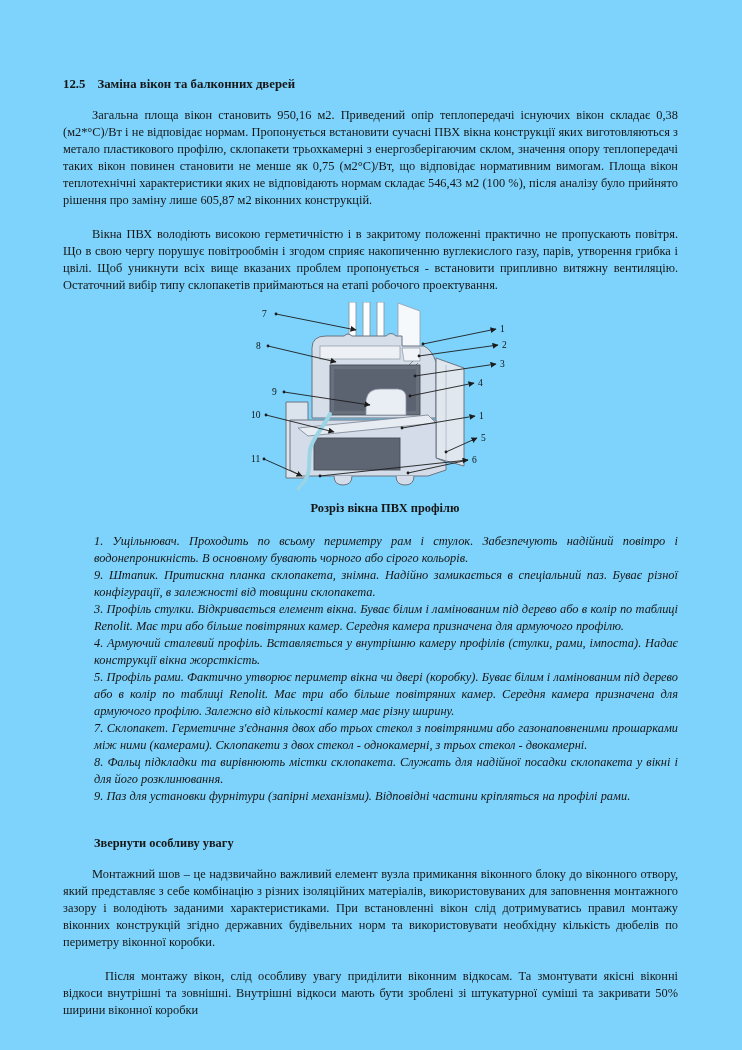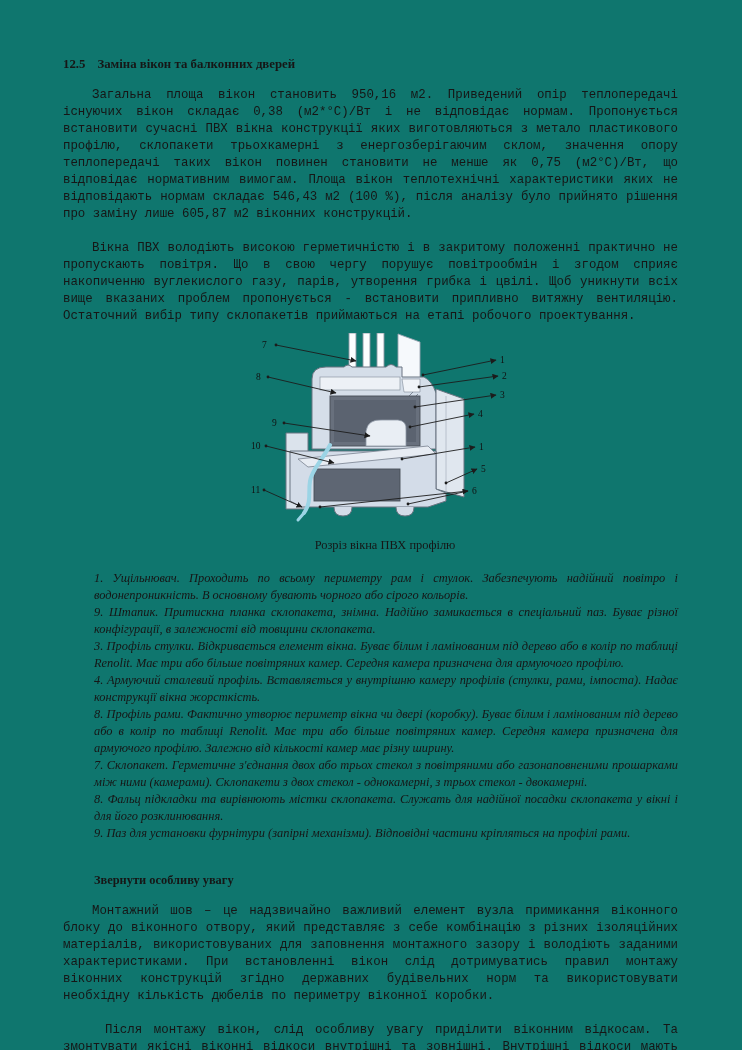--- a/index.html
+++ b/index.html
@@ -1,29 +1,29 @@
 <!DOCTYPE html>
 <html><head>
 <meta charset="utf-8">
 <style>
   html,body{margin:0;padding:0;background:#fff;}
   .page{
-    width:742px;height:1050px;background:#0f766e;box-sizing:border-box;
-    padding:56px 64px 0 63px;
+    width:742px;height:1050px;background:#7dd3fc;box-sizing:border-box;
+    padding:76px 64px 0 63px;
     font-family:"Liberation Serif","DejaVu Serif",serif;
     font-size:12.4px;line-height:17px;color:#161616;
     overflow:hidden;
   }
   .heading{font-weight:bold;font-size:12.8px;margin:0 0 14px 0;}
   .heading .num{margin-right:12px;}
-  .para{margin:0;text-align:justify;text-indent:29px;font-family:Liberation Mono, monospace;}
+  .para{margin:0;text-align:justify;text-indent:29px;}
   .para + .para{margin-top:17px;}
   figure{margin:8px 0 0 187px;width:270px;}
   figure svg{display:block;}
-  figcaption{margin-top:14px;text-align:center;text-indent:0;}
+  figcaption{margin-top:8px;text-align:center;text-indent:0;font-weight:bold;}
   .legend{margin:16px 0 0 31px;}
   .legend p{margin:0;text-align:justify;font-style:italic;}
   .subheading{font-weight:bold;margin:30px 0 0 31px;}
   .att{margin-top:14px;}
   .att2{margin-top:17px;text-indent:42px;}
   svg text{font-family:"Liberation Serif","DejaVu Serif",serif;font-size:9.5px;fill:#111;}
 </style>
 </head>
 <body>
 
@@ -125,21 +125,21 @@
       </g>
     </svg>
     <figcaption>Розріз вікна ПВХ профілю</figcaption>
   </figure>
 
   <div class="legend">
     <p>1. Ущільнювач. Проходить по всьому периметру рам і стулок. Забезпечують надійний повітро і водонепроникність. В основному бувають чорного або сірого кольорів.</p>
     <p>9. Штапик. Притискна планка склопакета, знімна. Надійно замикається в спеціальний паз. Буває різної конфігурації, в залежності від товщини склопакета.</p>
     <p>3. Профіль стулки. Відкривається елемент вікна. Буває білим і ламінованим під дерево або в колір по таблиці Renolit. Має три або більше повітряних камер. Середня камера призначена для армуючого профілю.</p>
     <p>4. Армуючий сталевий профіль. Вставляється у внутрішню камеру профілів (стулки, рами, імпоста). Надає конструкції вікна жорсткість.</p>
-    <p>8. Профіль рами. Фактично утворює периметр вікна чи двері (коробку). Буває білим і ламінованим під дерево або в колір по таблиці Renolit. Має три або більше повітряних камер. Середня камера призначена для армуючого профілю. Залежно від кількості камер має різну ширину.</p>
+    <p>5. Профіль рами. Фактично утворює периметр вікна чи двері (коробку). Буває білим і ламінованим під дерево або в колір по таблиці Renolit. Має три або більше повітряних камер. Середня камера призначена для армуючого профілю. Залежно від кількості камер має різну ширину.</p>
     <p>7. Склопакет. Герметичне з'єднання двох або трьох стекол з повітряними або газонаповненими прошарками між ними (камерами). Склопакети з двох стекол - однокамерні, з трьох стекол - двокамерні.</p>
     <p>8. Фальц підкладки та вирівнюють містки склопакета. Служать для надійної посадки склопакета у вікні і для його розклинювання.</p>
     <p>9. Паз для установки фурнітури (запірні механізми). Відповідні частини кріпляться на профілі рами.</p>
   </div>
 
   <p class="subheading">Звернути особливу увагу</p>
 
   <p class="para att">Монтажний шов – це надзвичайно важливий елемент вузла примикання віконного блоку до віконного отвору, який представляє з себе комбінацію з різних ізоляційних матеріалів, використовуваних для заповнення монтажного зазору і володіють заданими характеристиками. При встановленні вікон слід дотримуватись правил монтажу віконних конструкцій згідно державних будівельних норм та використовувати необхідну кількість дюбелів по периметру віконної коробки.</p>
   <p class="para att2">Після монтажу вікон, слід особливу увагу приділити віконним відкосам. Та змонтувати якісні віконні відкоси внутрішні та зовнішні. Внутрішні відкоси мають бути зроблені зі штукатурної суміші та закривати 50% ширини віконної коробки</p>
 

